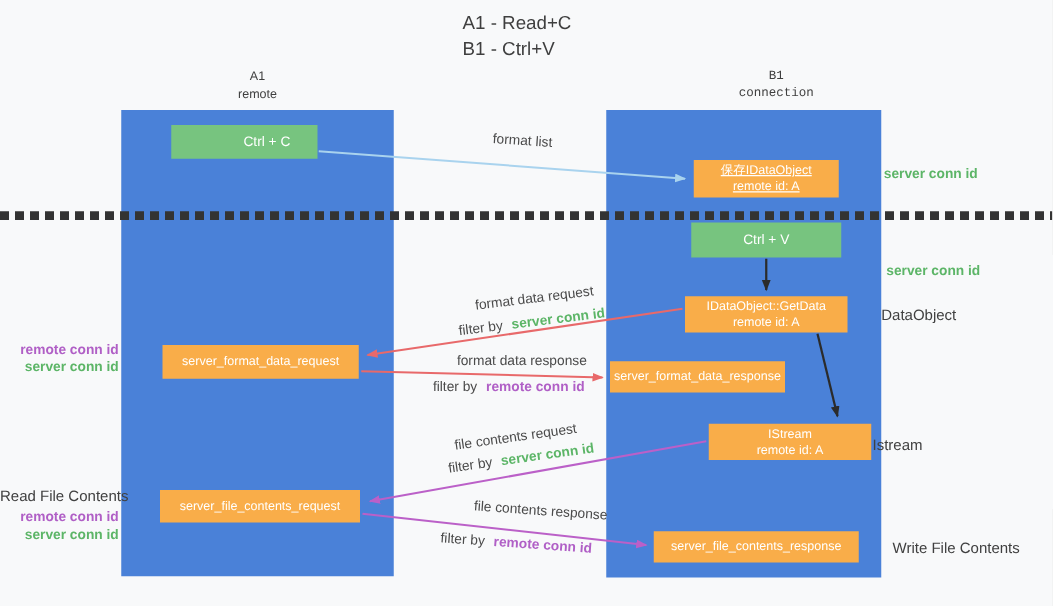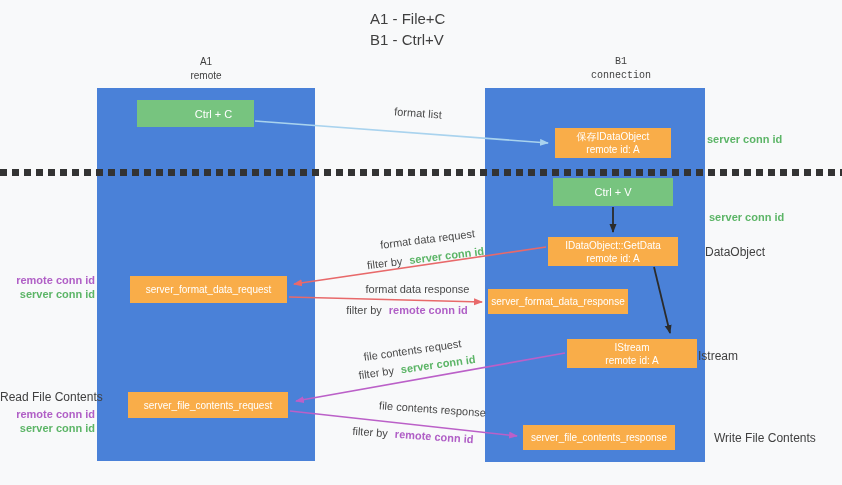--- a/index.html
+++ b/index.html
@@ -34,21 +34,21 @@
   .right-align { text-align:right; }
   .gap-left { margin-left:4px; }
   .lh14 { line-height:14px; }
 </style>
 </head>
 <body>
 
 <div class="stage">
 
   <div class="abs title">
-    <div>A1 - File+C</div>
+    <div>A1 - Read+C</div>
     <div>B1 - Ctrl+V</div>
   </div>
 
   <div class="abs col-header" style="left:97px; width:218px;">
     <div>A1</div>
     <div>remote</div>
   </div>
   <div class="abs col-header" style="left:511px; width:220px;font-family:Liberation Mono, monospace;">
     <div>B1</div>
     <div>connection</div>
@@ -80,21 +80,21 @@
     <line x1="546" y1="247" x2="294" y2="284" stroke="#e8696a" stroke-width="1.6" marker-end="url(#m-red)"></line>
     <line x1="289" y1="297" x2="482" y2="302" stroke="#e8696a" stroke-width="1.6" marker-end="url(#m-red)"></line>
     <line x1="565" y1="353" x2="296" y2="401" stroke="#bb60c8" stroke-width="1.6" marker-end="url(#m-purple)"></line>
     <line x1="290" y1="411" x2="517" y2="436" stroke="#bb60c8" stroke-width="1.6" marker-end="url(#m-purple)"></line>
   </svg>
 
   <div class="abs node green" style="left:137px; top:100px; width:117px; height:27px;padding-left:36px;">
     <span>Ctrl + C</span>
   </div>
 
-  <div class="abs node orange" style="left:555px; top:128px; width:116px; height:30px;">
+  <div class="abs node orange" style="left:555px; top:128px; width:116px; height:30px;text-decoration:underline;">
     <span>保存IDataObject</span>
     <span>remote id: A</span>
   </div>
 
   <div class="abs node green" style="left:553px; top:178px; width:120px; height:28px;">
     <span>Ctrl + V</span>
   </div>
 
   <div class="abs node orange" style="left:548px; top:237px; width:130px; height:29px;text-align:right;">
     <span>IDataObject::GetData</span>
@@ -111,21 +111,21 @@
 
   <div class="abs node orange" style="left:567px; top:339px; width:130px; height:29px;">
     <span>IStream</span>
     <span>remote id: A</span>
   </div>
 
   <div class="abs node orange single" style="left:128px; top:392px; width:160px; height:26px;">
     <span>server_file_contents_request</span>
   </div>
 
-  <div class="abs node orange single" style="left:523px; top:425px; width:152px; height:25px;text-align:center;">
+  <div class="abs node orange single" style="left:523px; top:425px; width:164px; height:25px;text-align:center;">
     <span>server_file_contents_response</span>
   </div>
 
   <div class="abs flow-label" style="left:358px; top:107px; width:120px; transform:rotate(4deg);">format list</div>
 
   <div class="abs flow-label" style="left:365px; top:233px; width:125px; transform:rotate(-7deg);">format data request</div>
 
   <div class="abs flow-label" style="left:358px; top:252px; width:135px; transform:rotate(-7deg);">
     <span>filter by</span>
     <span class="conn-green gap-left">server conn id</span>

